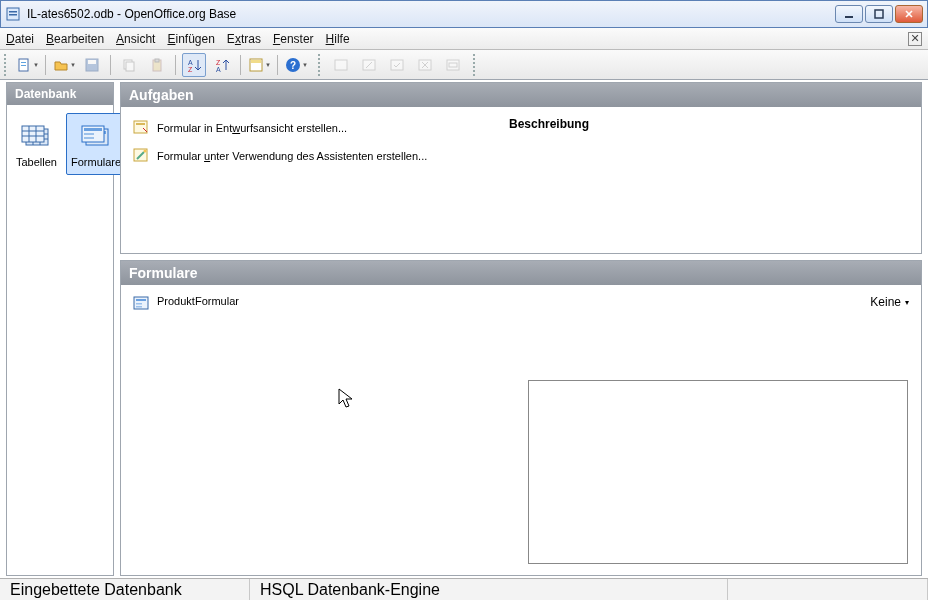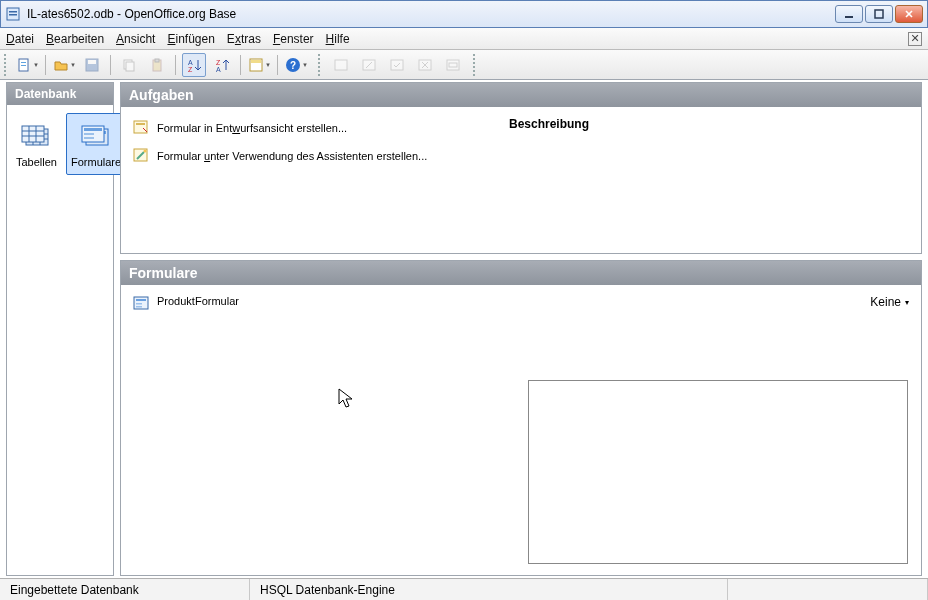--- a/index.html
+++ b/index.html
@@ -47,21 +47,21 @@
   .tasks-right { flex: 1; padding-left: 16px; }
   .desc-title { font-weight: bold; font-size: 12px; }
 
   .forms-pane { flex: 1; }
   .forms-body { flex: 1; display: flex; flex-direction: column; }
   .forms-top { display: flex; justify-content: space-between; align-items: flex-start; padding: 10px 12px 0 12px; }
   .form-item { display: flex; align-items: flex-start; gap: 8px; }
   .none-drop { font-size: 12px; display: flex; align-items: center; gap: 4px; cursor: pointer; }
   .preview { position: absolute; right: 20px; bottom: 36px; width: 380px; height: 184px; border: 1px solid #888; background: #fff; }
 
-  .statusbar { position: absolute; left: 0; right: 0; bottom: 0; height: 22px; border-top: 1px solid #b0b0b0; background: #f3f3f3; display: flex; align-items: center; font-size: 12px; }
+  .statusbar { position: absolute; left: 0; right: 0; bottom: 0; height: 22px; border-top: 1px solid #b0b0b0; background: #f3f3f3; display: flex; align-items: center; font-size: 16px; }
   .status-cell { padding: 0 10px; height: 100%; display: flex; align-items: center; border-right: 1px solid #c8c8c8; }
   .status-cell:first-child { width: 250px; }
   .status-cell.wide { flex: 1; }
 
   .cursor { position: absolute; top: 388px; left: 338px; width: 16px; height: 22px; pointer-events: none; }
 </style>
 </head>
 <body>
 
 <div class="titlebar">

